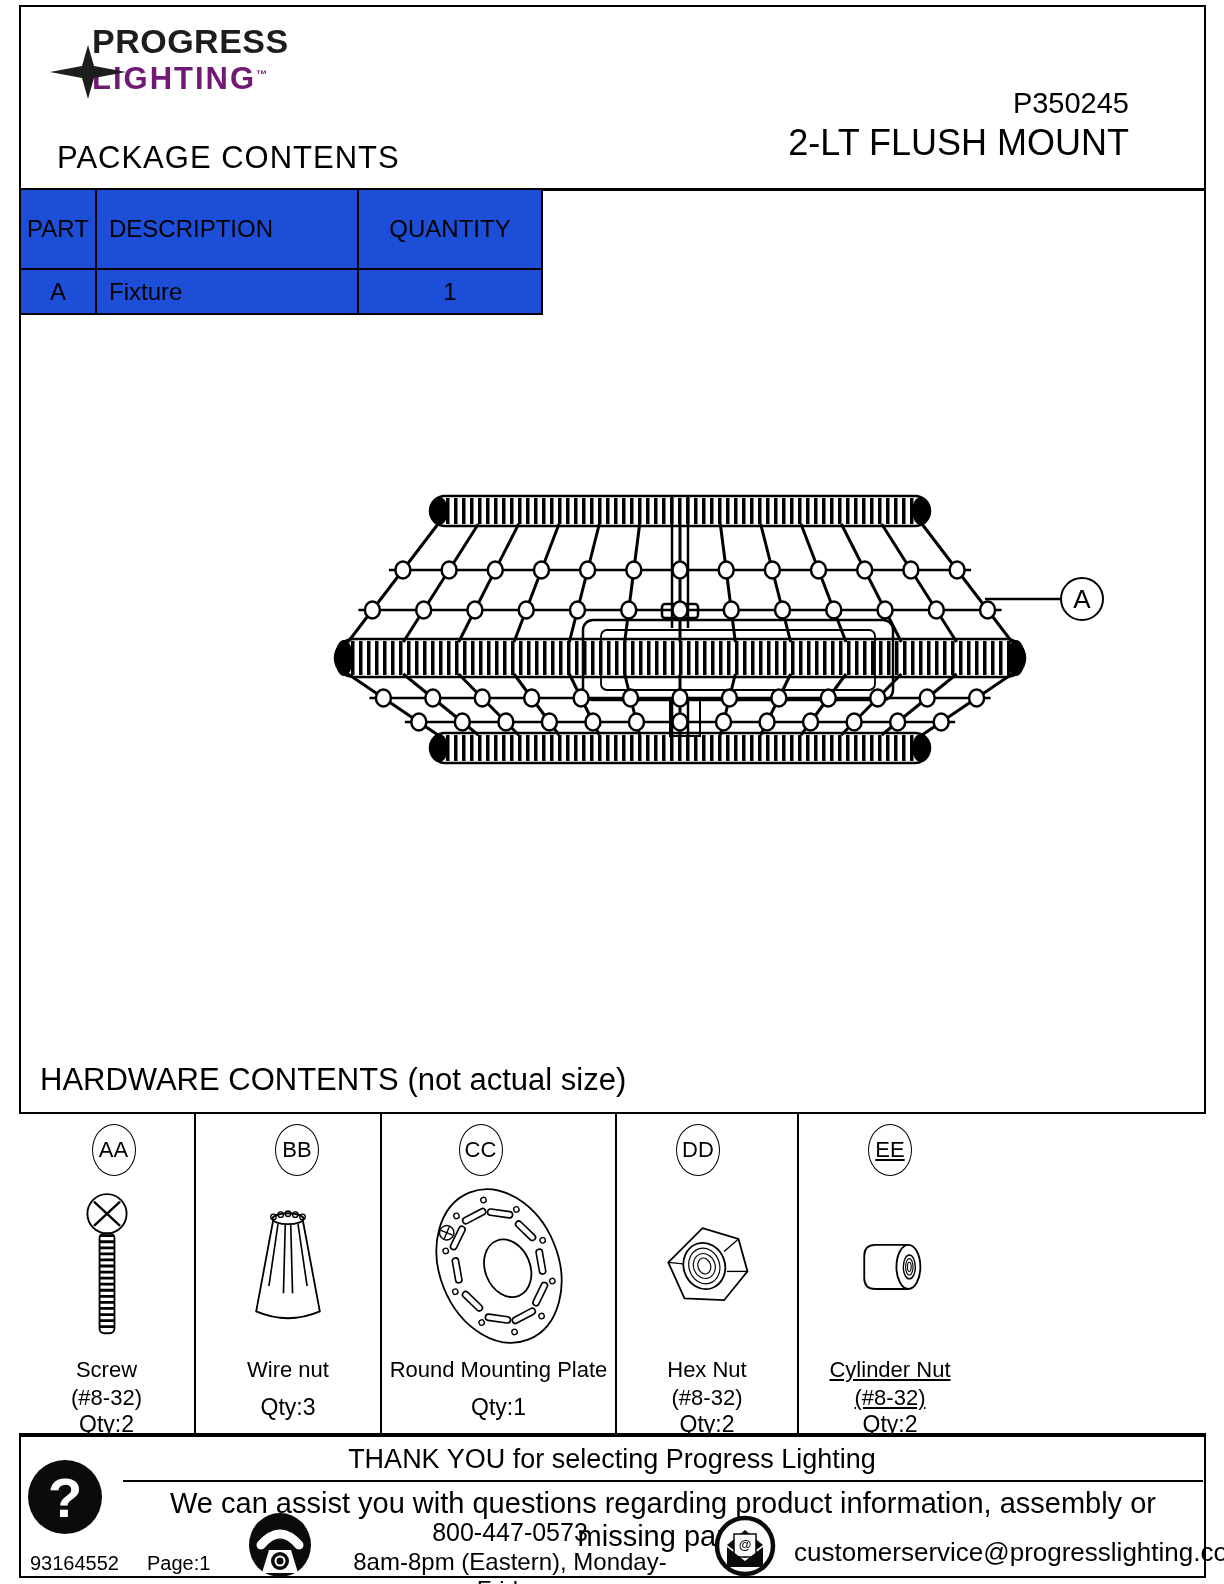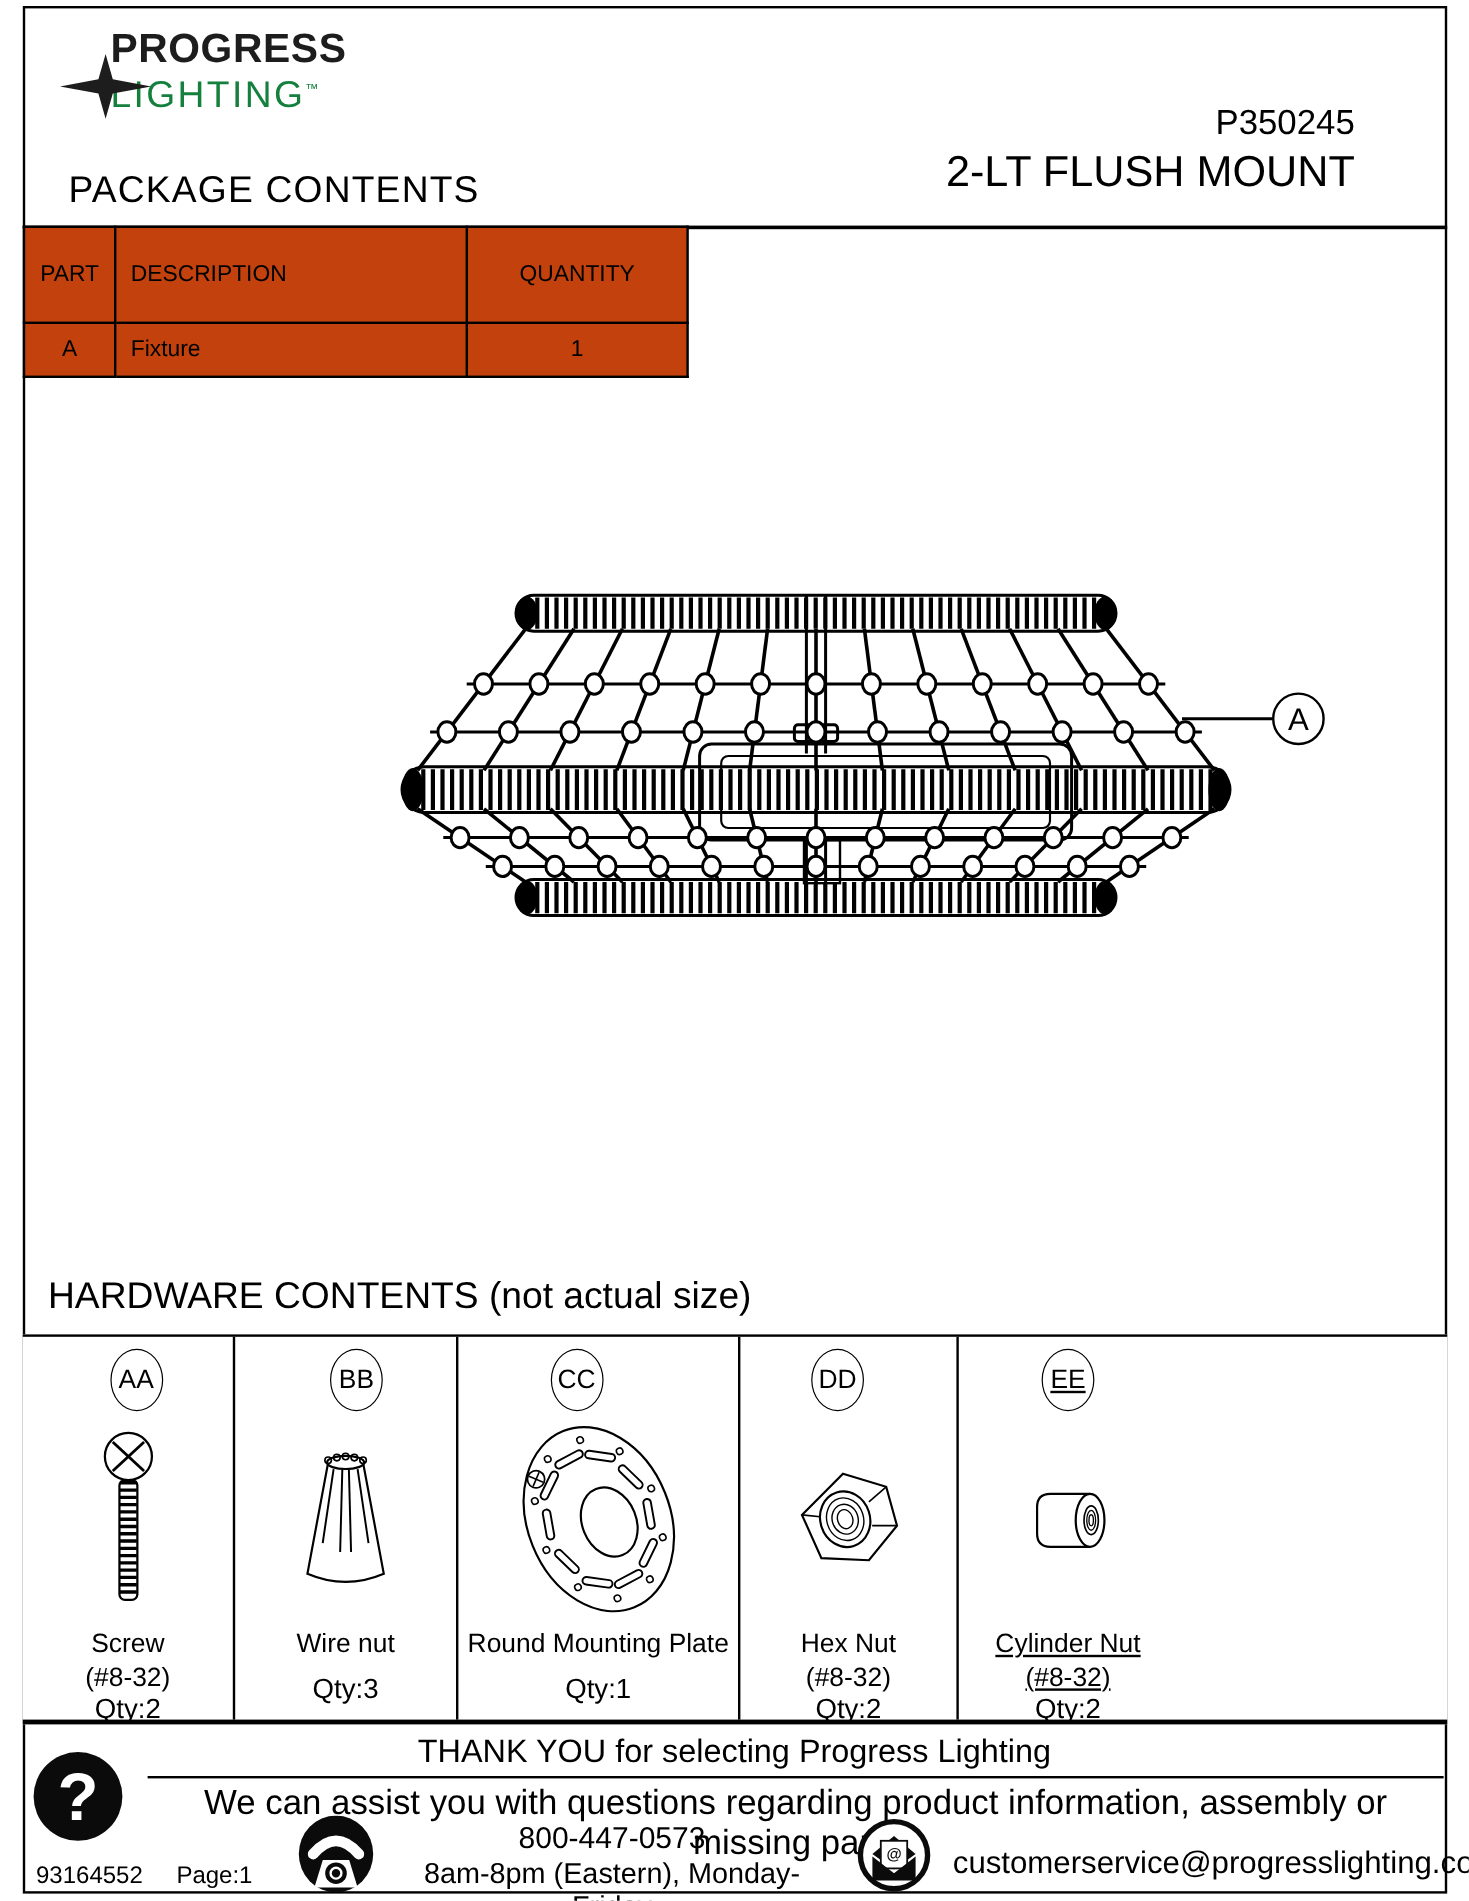--- a/index.html
+++ b/index.html
@@ -7,36 +7,36 @@
   body { position: relative; font-family: "Liberation Sans", sans-serif; color: #000; overflow: hidden; }
 
   .page-border { position: absolute; left: 19px; top: 5px; width: 1187px; height: 1573px;
                  border: 2.5px solid #000; }
 
   
   .logo { position: absolute; left: 46px; top: 22px; }
   .logo-star { position: absolute; left: 0; top: 22px; }
   .logo-text { margin-left: 46px; }
   .logo-line1 { font-size: 34px; font-weight: 800; letter-spacing: 0.5px; color: #1d1d1d; }
-  .logo-line2 { font-size: 31px; font-weight: 400; letter-spacing: 2px; color: #15803d; }
+  .logo-line2 { font-size: 31px; font-weight: 700; letter-spacing: 2px; color: #701a75; }
   .logo-tm { font-size: 11px; vertical-align: super; letter-spacing: 0; }
 
   .doc-title { position: absolute; left: 57px; top: 140px; font-size: 31px; letter-spacing: 1px; }
 
   .product-block { position: absolute; right: 95px; top: 86px; text-align: right; line-height: 1.2; }
   .product-number { font-size: 29px; }
   .product-name { font-size: 36px; text-align: center; }
 
   .header-sep { position: absolute; left: 19px; top: 188px; width: 1187px; height: 3px; background: #000; }
 
   
   .parts-table { position: absolute; left: 19px; top: 188px; border-collapse: collapse; }
-  .parts-table td, .parts-table th { border: 2.5px solid #000; font-size: 19px; font-weight: normal; background: #c2410c; }
+  .parts-table td, .parts-table th { border: 2.5px solid #000; font-size: 24px; font-weight: normal; background: #1d4ed8; }
   .pt-col-part { width: 76px; text-align: center; }
-  .pt-col-desc { width: 293px; text-align: left; padding-left: 12px; }
+  .pt-col-desc { width: 262px; text-align: left; padding-left: 12px; }
   .pt-col-qty  { width: 184px; text-align: center; }
   .pt-header td { height: 80px; }
   .pt-row td { height: 45px; }
 
   
   .fixture-svg { position: absolute; left: 320px; top: 478px; }
 
   
   .hw-title { position: absolute; left: 40px; top: 1062px; font-size: 31px; }
   .hw-grid { position: absolute; left: 19px; top: 1112px; width: 1187px; height: 325px;

